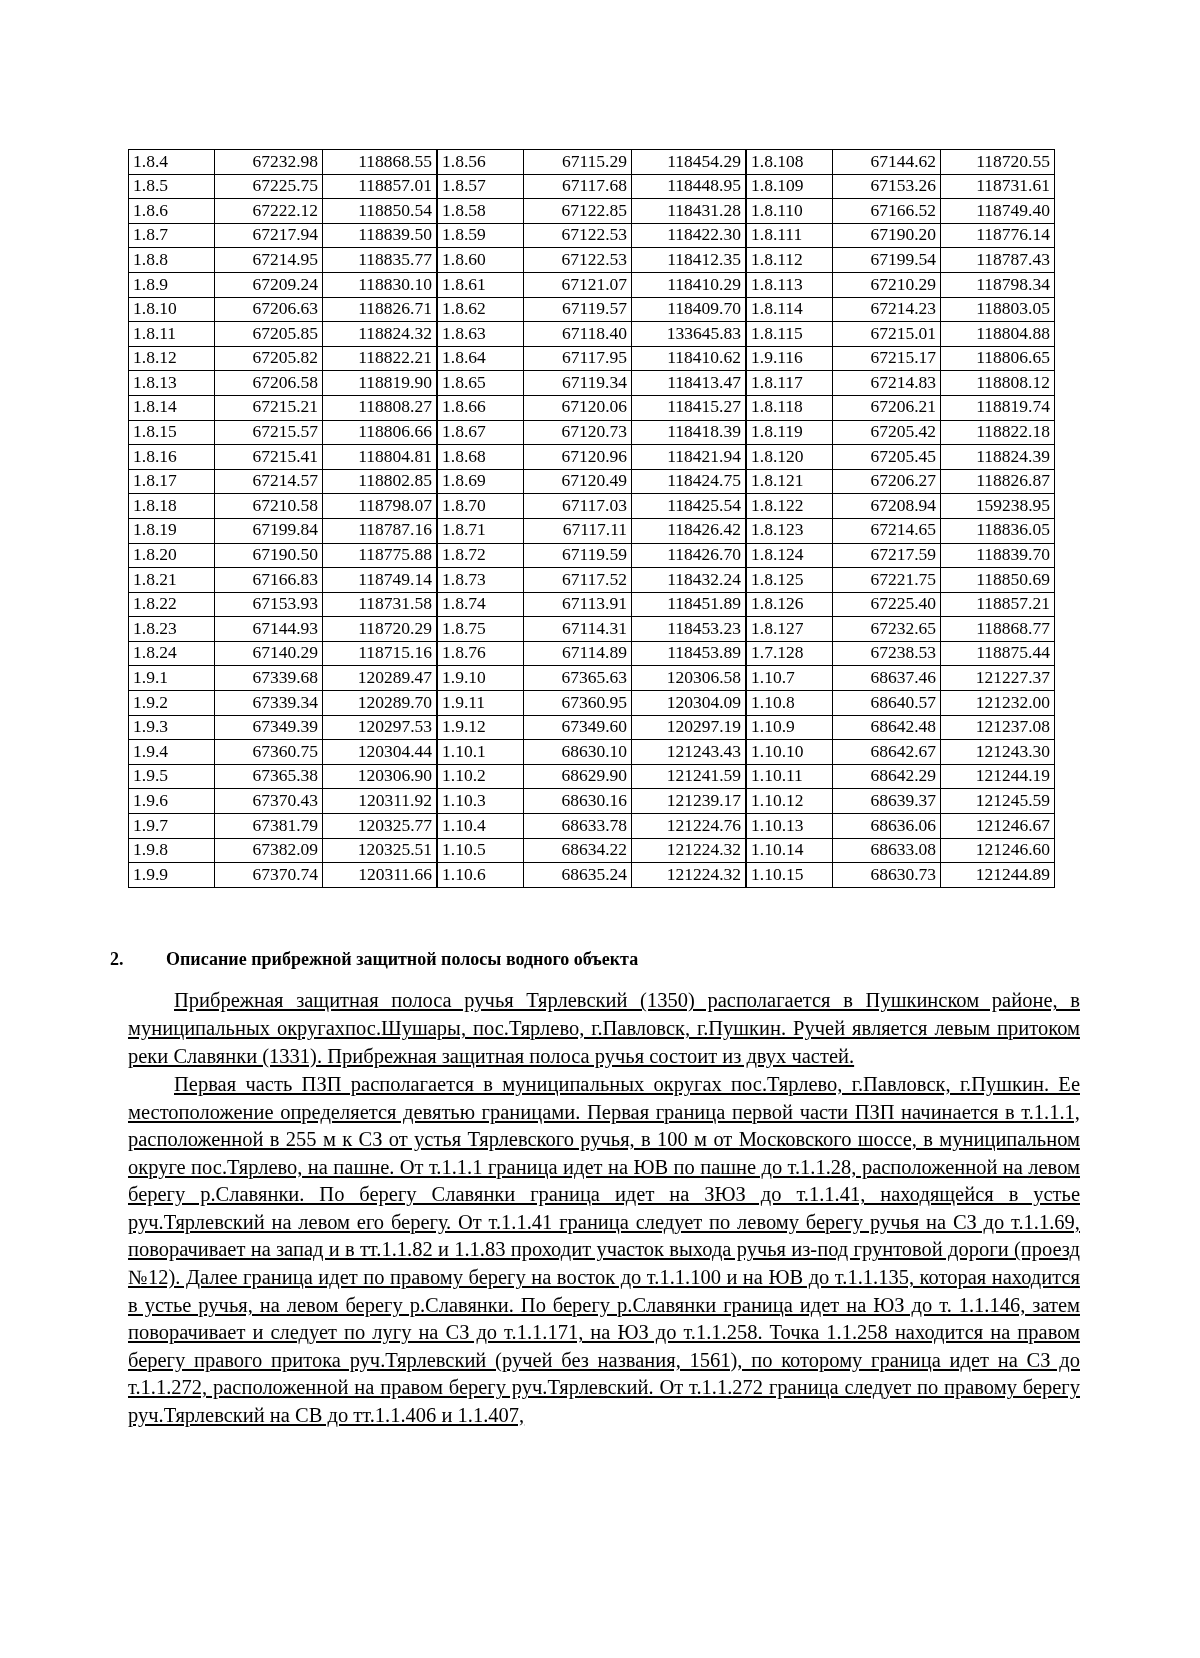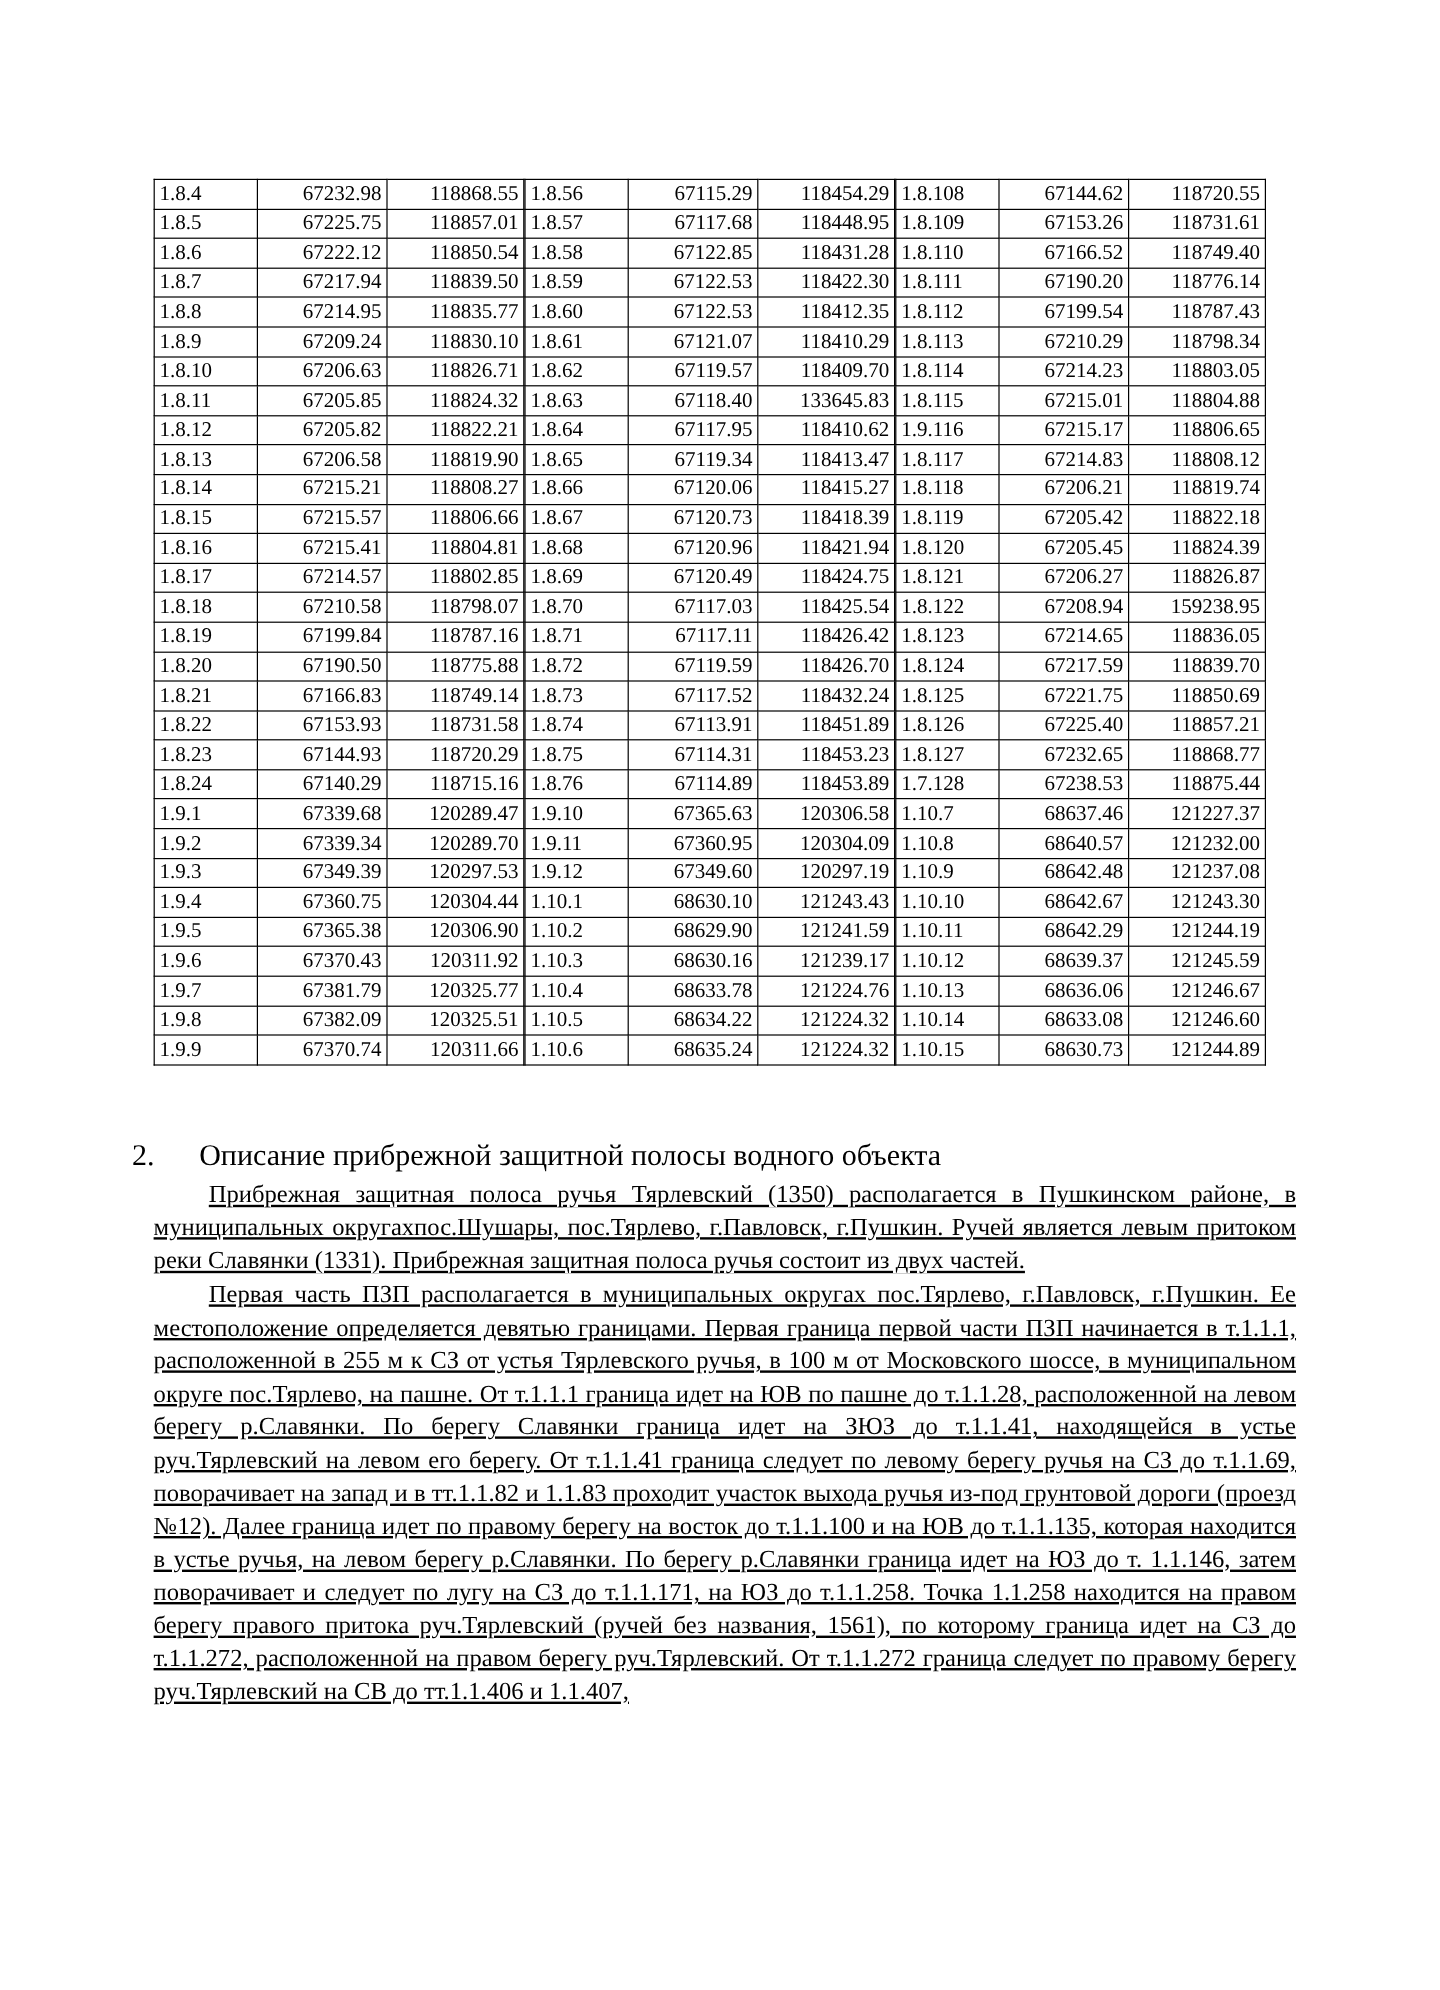--- a/index.html
+++ b/index.html
@@ -74,23 +74,23 @@
   }
 
   
   .body-wrap {
     position: absolute;
     top: 948px;
     left: 128px;
     width: 952px;
   }
   .section-heading {
-    font-weight: normal;
-    font-size: 25px;
-    margin: 0 0 2px 0;
+    font-weight: bold;
+    font-size: 18px;
+    margin: 0 0 16px 0;
     padding-left: 38px;
     text-indent: -28px;
     line-height: 1.3;
   }
   .section-heading .num {
     display: inline-block;
     width: 28px;
   }
   p.para {
     font-size: 20.5px;

